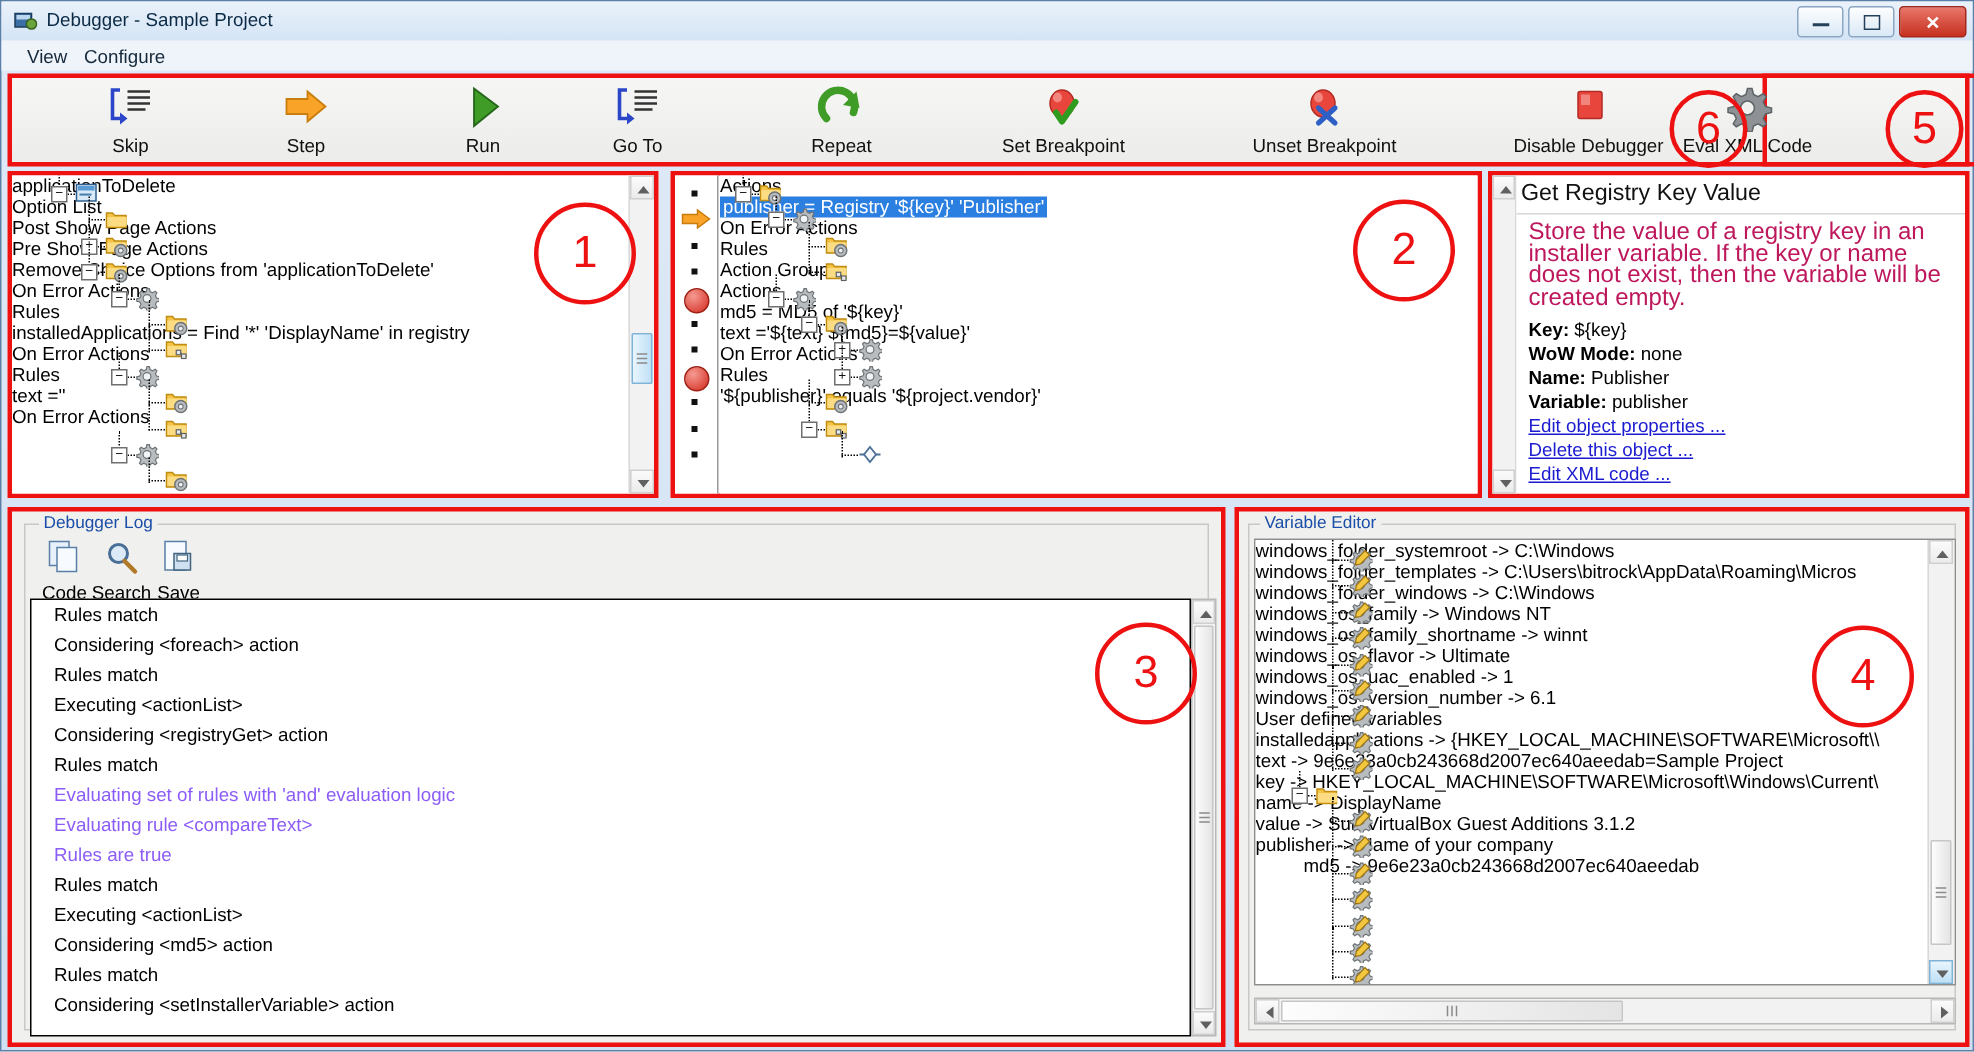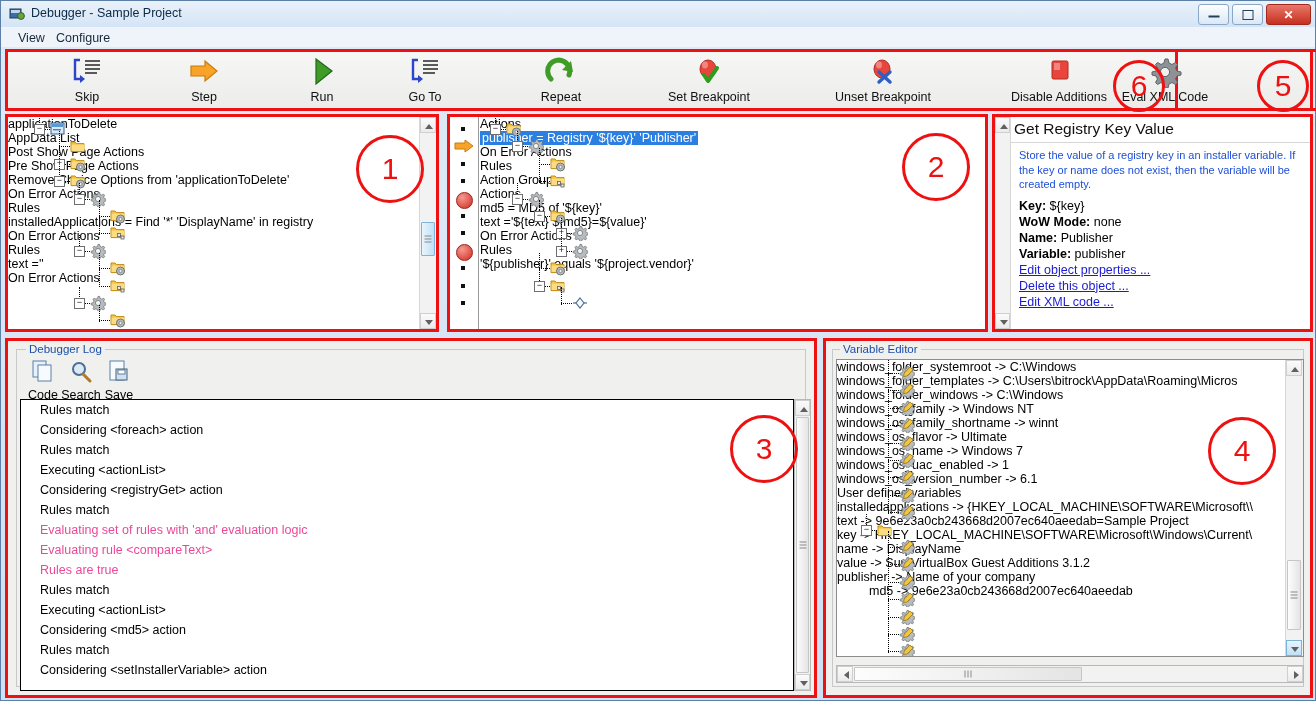--- a/index.html
+++ b/index.html
@@ -46,28 +46,28 @@
   .sb-arrow.down::after{border-top:5px solid #606060;}
   .sb-arrow.left::after{left:6px;top:4px;border:none;border-top:4px solid transparent;border-bottom:4px solid transparent;border-right:5px solid #606060;}
   .sb-arrow.right::after{left:6px;top:4px;border:none;border-top:4px solid transparent;border-bottom:4px solid transparent;border-left:5px solid #606060;}
   .sb-thumb{position:absolute;background:linear-gradient(90deg,#fdfdfd,#e4e4e4);border:1px solid #c6c6c6;box-sizing:border-box;border-radius:1px;}
   .sb-thumb.blue{background:linear-gradient(90deg,#e9f5fd,#bfe0f5);border-color:#7fb4da;}
   .grip{position:absolute;left:50%;top:50%;transform:translate(-50%,-50%);}
   .grip span{display:block;width:7px;height:1px;background:#8a8a8a;margin:2px 0;}
   
   .props{position:absolute;background:#fff;}
   .ptitle{font-size:15.5px;color:#111;padding:3px 0 4px 3px;border-bottom:1px solid #d6d6d6;}
-  .pdesc{font-size:11px;color:#1d4ed8;line-height:14.6px;padding:5px 6px 0 8px;}
+  .pdesc{font-size:16px;color:#be185d;line-height:14.6px;padding:5px 6px 0 8px;}
   .prow{font-size:12.5px;padding:1px 0 1px 8px;}
   .prow b{font-weight:bold;}
   .plink{font-size:12.5px;color:#1b1bd0;text-decoration:underline;padding:1px 0 1px 8px;display:block;}
   
   .logtext{position:absolute;background:#fff;border:1px solid #000;overflow:hidden;font-size:12.5px;}
-  .logline{height:20px;line-height:20px;padding-left:3px;white-space:nowrap;margin-left:16px;}
-  .blue{color:#ec4899;}
+  .logline{height:20px;line-height:20px;padding-left:15px;white-space:nowrap;}
+  .blue{color:#8b5cf6;}
   
   .circ{position:absolute;border:3px solid #ee1111;border-radius:50%;color:#ee1111;
         display:flex;align-items:center;justify-content:center;font-size:30px;background:transparent;}
   .logbtn{position:absolute;text-align:center;width:46px;}
   .logbtn .lb{font-size:12.5px;}
 </style>
 </head>
 <body>
 
 <div class="win">
@@ -188,21 +188,21 @@
       <div class="lb">Unset Breakpoint</div>
     </div>
 
     <div class="tbtn" style="left:981px;width:140px">
       <div class="ic">
         <svg width="32" height="30" viewBox="0 0 32 30">
           <rect x="9" y="4" width="16" height="18" rx="1.5" fill="#e8463c" stroke="#b32a22"></rect>
           <rect x="11" y="6" width="6" height="7" fill="#f3948d" opacity="0.8"></rect>
         </svg>
       </div>
-      <div class="lb">Disable Additions</div>
+      <div class="lb">Disable Debugger</div>
     </div>
 
     <div class="tb-box5"></div>
     <div class="tbtn" style="left:1101px;width:112px">
       <div class="ic">
         <svg width="34" height="32" viewBox="0 0 34 32">
           <g fill="#8e9296" stroke="#5e6367" stroke-width="1">
             <path d="M17 3 l3 0 l1 4 l3 1.5 l3.5-2 l2 2 l-2 3.5 l1.5 3 l4 1 l0 3 l-4 1 l-1.5 3 l2 3.5 l-2 2 l-3.5-2 l-3 1.5 l-1 4 l-3 0 l-1-4 l-3-1.5 l-3.5 2 l-2-2 l2-3.5 l-1.5-3 l-4-1 l0-3 l4-1 l1.5-3 l-2-3.5 l2-2 l3.5 2 l3-1.5 z"></path>
           </g>
           <circle cx="17" cy="16" r="4.6" fill="#f0f0ee" stroke="#5e6367"></circle>
@@ -225,21 +225,21 @@
             <rect x="2" y="3" width="11" height="3" fill="#5b9bd5"></rect>
             <rect x="3" y="8" width="8" height="1.4" fill="#4a7fae"></rect>
           </svg></div>
         <div class="tx" style="left: 61px; top: 3px;">applicationToDelete</div>
         <div class="guide" style="left: 51px; top: 13.7px; height: 17.4px;"></div>
         <div class="hline" style="left: 51px; top: 29.4px; width: 11px;"></div>
         <div style="position: absolute; left: 62px; top: 21.4px; width: 16px; height: 16px;"><svg width="16" height="16" viewBox="0 0 16 16">
             <path d="M1 4 l4 0 l1.4 1.6 l7.6 0 l0 8 l-13 0 z" fill="#f6c445" stroke="#c08c12"></path>
             <path d="M1.6 6.6 l12.8 0 l0 6.4 l-12.8 0 z" fill="#fcdc83" stroke="none"></path>
           </svg></div>
-        <div class="tx" style="left: 81px; top: 20.4px;">AppData List</div>
+        <div class="tx" style="left: 81px; top: 20.4px;">Option List</div>
         <div class="guide" style="left: 51px; top: 31.1px; height: 17.4px;"></div>
         <div class="hline" style="left: 51px; top: 46.8px; width: 11px;"></div>
         <div class="pm" style="left: 46px; top: 41.8px;">+</div>
         <div style="position: absolute; left: 62px; top: 38.8px; width: 16px; height: 16px;"><svg width="16" height="16" viewBox="0 0 16 16">
             <path d="M1 3 l4 0 l1.4 1.6 l7.6 0 l0 8 l-13 0 z" fill="#f6c445" stroke="#c08c12"></path>
             <path d="M1.6 5.6 l12.8 0 l0 6.4 l-12.8 0 z" fill="#fcdc83" stroke="none"></path>
             <circle cx="10.5" cy="11" r="4" fill="#b9bcbf" stroke="#6d7376"></circle>
             <circle cx="10.5" cy="11" r="1.6" fill="#eef0f1" stroke="#6d7376" stroke-width="0.7"></circle>
           </svg></div>
         <div class="tx" style="left: 81px; top: 37.8px;">Post Show Page Actions</div>
@@ -601,21 +601,20 @@
               <path d="M11 2 l3 3 l-6 6 l-3.4 0.6 l0.6-3.4 z" fill="#f3c63f" stroke="#9a7413" stroke-width="0.8"></path>
             </svg></div>
           <div class="tx" style="left: 81px; top: 91px;">windows_os_flavor -&gt; Ultimate</div>
           <div class="guide" style="left: 51px; top: 101.7px; height: 17.4px;"></div>
           <div class="hline" style="left: 51px; top: 117.4px; width: 11px;"></div>
           <div style="position: absolute; left: 62px; top: 109.4px; width: 16px; height: 16px;"><svg width="16" height="16" viewBox="0 0 16 16">
               <path d="M8 1.4 l1.6 0 l0.5 2 l1.6 0.8 l1.8-1 l1.1 1.1 l-1 1.8 l0.8 1.6 l2 0.5 l0 1.6 l-2 0.5 l-0.8 1.6 l1 1.8 l-1.1 1.1 l-1.8-1 l-1.6 0.8 l-0.5 2 l-1.6 0 l-0.5-2 l-1.6-0.8 l-1.8 1 l-1.1-1.1 l1-1.8 l-0.8-1.6 l-2-0.5 l0-1.6 l2-0.5 l0.8-1.6 l-1-1.8 l1.1-1.1 l1.8 1 l1.6-0.8 z" fill="#b9bcbf" stroke="#6d7376" stroke-width="0.8"></path>
               <circle cx="8" cy="8" r="2.6" fill="#f2f3f4" stroke="#6d7376" stroke-width="0.8"></circle>
               <path d="M11 2 l3 3 l-6 6 l-3.4 0.6 l0.6-3.4 z" fill="#f3c63f" stroke="#9a7413" stroke-width="0.8"></path>
             </svg></div>
-          <div class="tx" style="left: 81px; top: 108.4px;">windows_os_name -&gt; Windows 7</div>
           <div class="guide" style="left: 51px; top: 119.1px; height: 17.4px;"></div>
           <div class="hline" style="left: 51px; top: 134.8px; width: 11px;"></div>
           <div style="position: absolute; left: 62px; top: 126.8px; width: 16px; height: 16px;"><svg width="16" height="16" viewBox="0 0 16 16">
               <path d="M8 1.4 l1.6 0 l0.5 2 l1.6 0.8 l1.8-1 l1.1 1.1 l-1 1.8 l0.8 1.6 l2 0.5 l0 1.6 l-2 0.5 l-0.8 1.6 l1 1.8 l-1.1 1.1 l-1.8-1 l-1.6 0.8 l-0.5 2 l-1.6 0 l-0.5-2 l-1.6-0.8 l-1.8 1 l-1.1-1.1 l1-1.8 l-0.8-1.6 l-2-0.5 l0-1.6 l2-0.5 l0.8-1.6 l-1-1.8 l1.1-1.1 l1.8 1 l1.6-0.8 z" fill="#b9bcbf" stroke="#6d7376" stroke-width="0.8"></path>
               <circle cx="8" cy="8" r="2.6" fill="#f2f3f4" stroke="#6d7376" stroke-width="0.8"></circle>
               <path d="M11 2 l3 3 l-6 6 l-3.4 0.6 l0.6-3.4 z" fill="#f3c63f" stroke="#9a7413" stroke-width="0.8"></path>
             </svg></div>
           <div class="tx" style="left: 81px; top: 125.8px;">windows_os_uac_enabled -&gt; 1</div>
           <div class="guide" style="left: 51px; top: 136.5px; height: 17.4px;"></div>
           <div class="hline" style="left: 51px; top: 152.2px; width: 11px;"></div>

